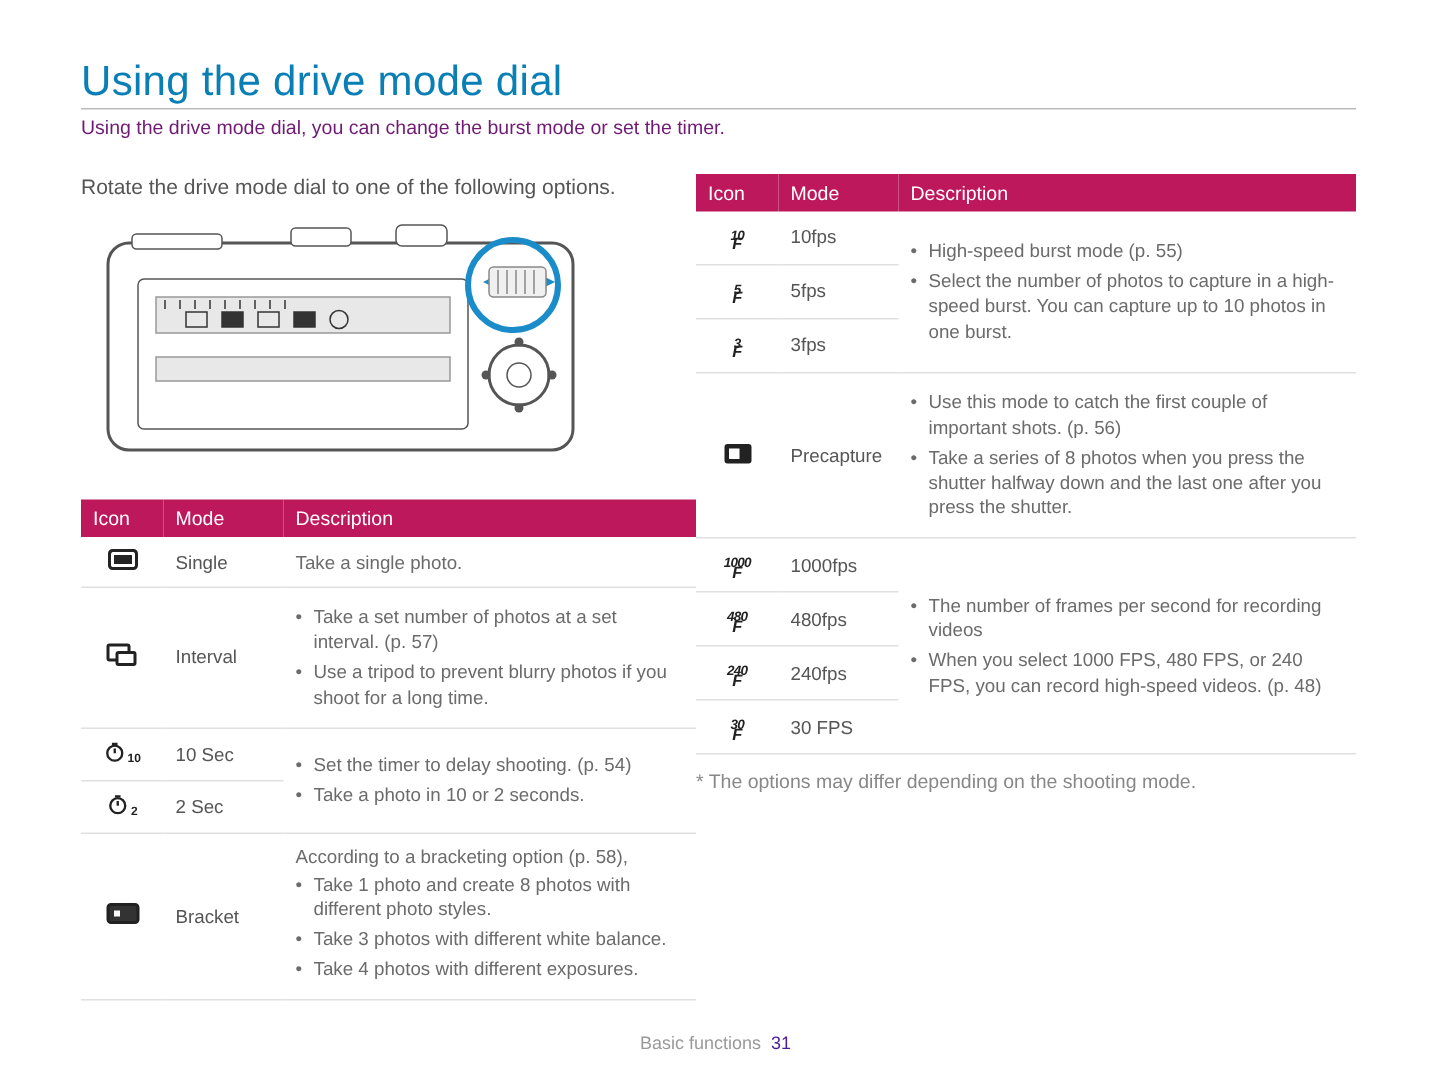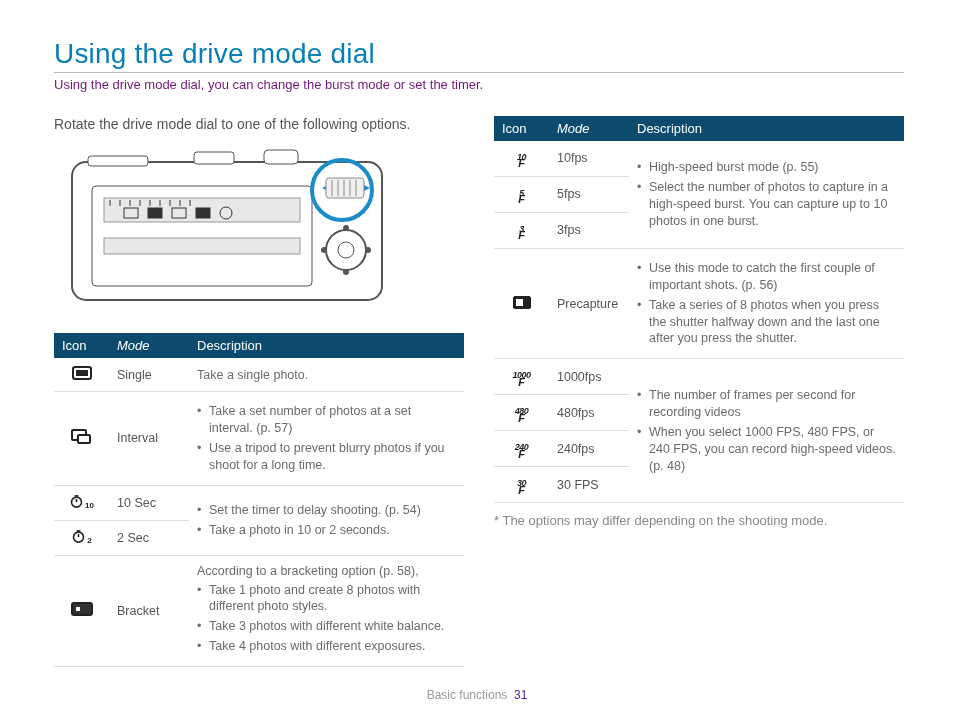--- a/index.html
+++ b/index.html
@@ -20,36 +20,36 @@
     letter-spacing: 0.2px;
     margin-bottom: 2px;
   }
   .subtitle {
     color: #701a75;
     font-size: 13px;
     border-top: 1px solid #bbb;
     padding-top: 4px;
     margin-bottom: 24px;
   }
-  .columns { display: flex; gap: 30px; }
+  .columns { display: flex; }
   .col-left { width: 410px; }
   .col-right { flex: 1; }
   .instruct { color: #555; font-size: 14px; margin-bottom: 10px; }
   .camera-wrap { width: 340px; margin: 0 0 18px 10px; }
   table { border-collapse: collapse; width: 100%; table-layout: fixed; }
   th {
-    background: #0c4a6e;
+    background: #be185d;
     color: #fff;
     text-align: left;
     font-weight: 400;
     font-size: 13px;
     padding: 5px 8px;
   }
   th:nth-child(1){ width:55px; }
-  th:nth-child(2){ width:80px;font-style:italic; }
+  th:nth-child(2){ width:80px; }
   td {
     border-bottom: 1px solid #e0e0e0;
     padding: 8px 8px;
     font-size: 12.5px;
     color: #6b6b6b;
     vertical-align: middle;
   }
   td.icon-cell { text-align: center; vertical-align: middle; }
   td.mode-cell { color: #555; margin-top: 23px; }
   ul { list-style: none; padding-left: 0; }

